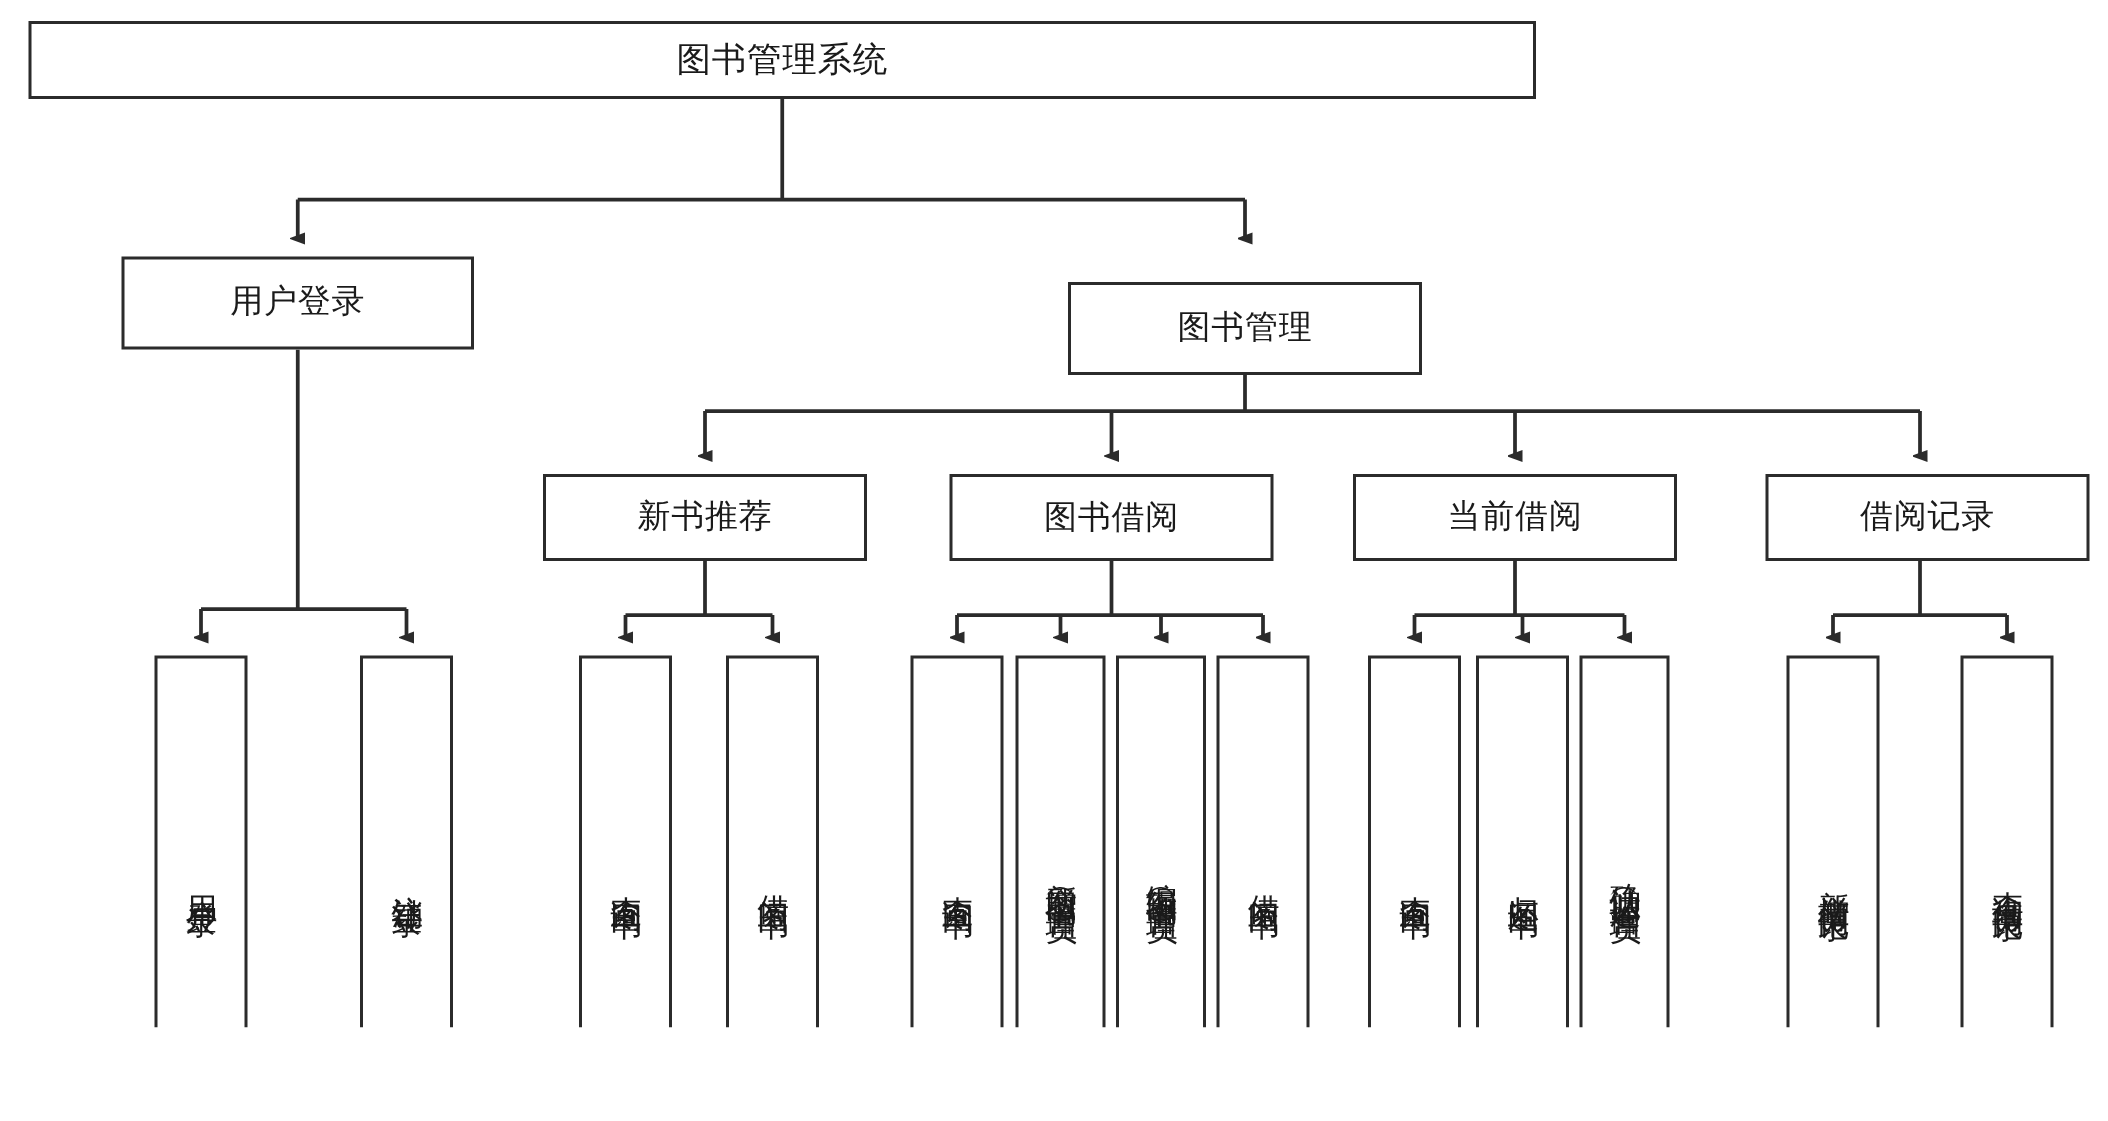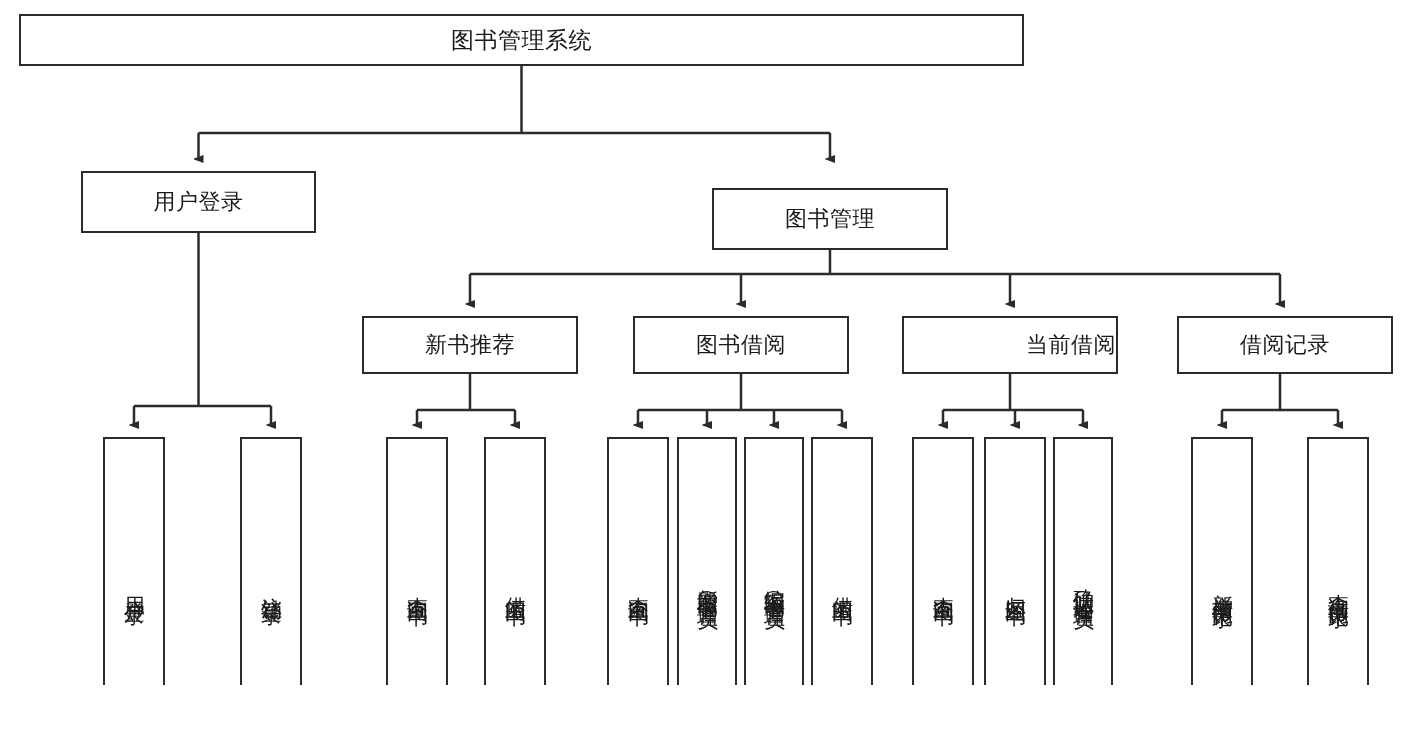--- a/index.html
+++ b/index.html
@@ -116,21 +116,21 @@
       </div>
       <div class="node" style="left: 712px; top: 188px; width: 236px; height: 62px;">
         <span class="node-label">图书管理</span>
       </div>
       <div class="node" style="left: 362px; top: 316px; width: 216px; height: 58px; align-items: center;">
         <span class="node-label">新书推荐</span>
       </div>
       <div class="node" style="left: 633px; top: 316px; width: 216px; height: 58px; font-family: Liberation Serif, serif;">
         <span class="node-label">图书借阅</span>
       </div>
-      <div class="node" style="left: 902px; top: 316px; width: 216px; height: 58px; justify-content: flex-end;">
+      <div class="node" style="left: 902px; top: 316px; width: 216px; height: 58px;">
         <span class="node-label">当前借阅</span>
       </div>
       <div class="node" style="left: 1177px; top: 316px; width: 216px; height: 58px;">
         <span class="node-label">借阅记录</span>
       </div>
       <div class="node vertical" style="left: 103px; top: 437px; width: 62px; height: 297px;">
         <span class="node-label">用户登录</span>
       </div>
       <div class="node vertical" style="left: 240px; top: 437px; width: 62px; height: 297px;">
         <span class="node-label">注销登录</span>

